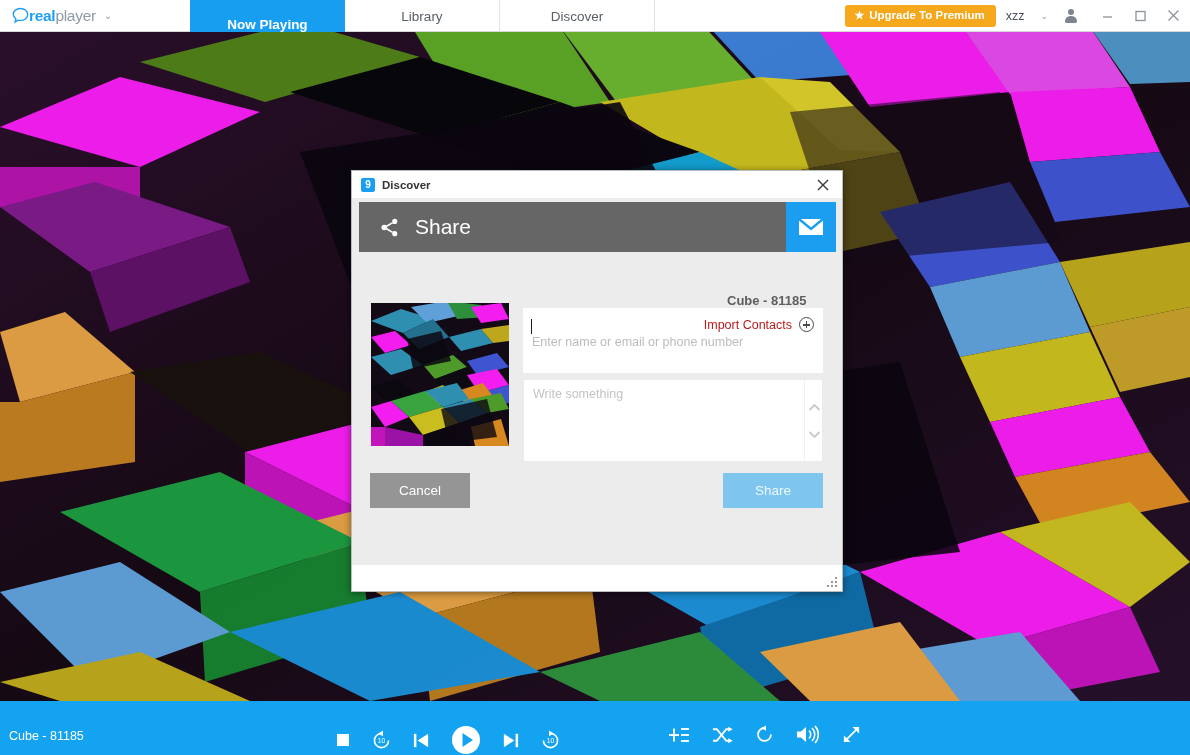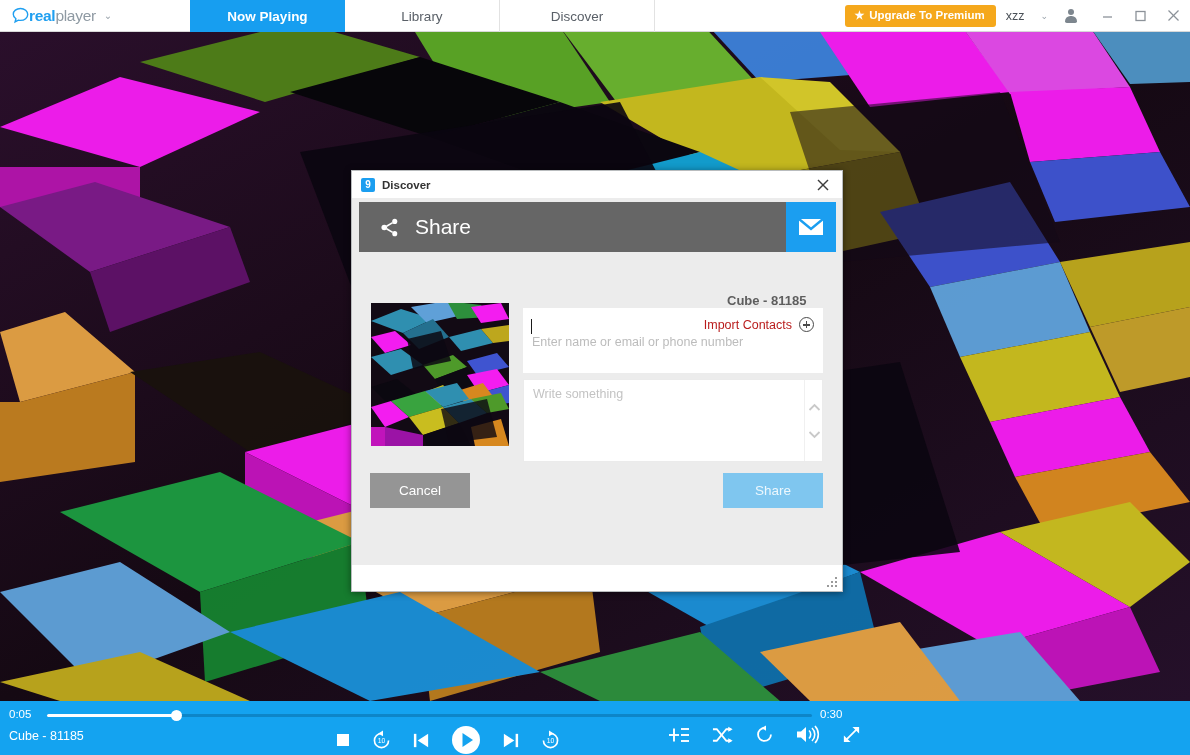--- a/index.html
+++ b/index.html
@@ -22,21 +22,21 @@
   .rp-logo .word{ font-size:15.5px; color:#1f9ff0; font-weight:700; letter-spacing:-.3px; }
   .rp-logo .word .lt{ color:#8f9aa3; font-weight:400; }
   .rp-caret{ color:#9aa3ab; font-size:10px; margin-left:4px; }
 
   .navtab{
     width:155px; display:flex; align-items:center; justify-content:center;
     font-size:13.5px; color:#5a6068; border-right:1px solid #e2e2e2; cursor:pointer;
     height:32px;
   }
   .navtab:first-of-type{ border-left:1px solid #e2e2e2; }
-  .navtab.active{ background:#179ef0; color:#fff; font-weight:bold; border-right:none; }
+  .navtab.active{ background:#179ef0; color:#fff; font-weight:bold; border-right:none;align-items:flex-end; }
 
   #topspacer{ flex:1; }
   #upgrade-top{
     align-self:center; background:#f5a81c; color:#fff; font-weight:bold; font-size:11.5px;
     border-radius:3px; padding:4px 11px 5px 9px; display:flex; align-items:center; gap:5px;
     cursor:pointer; margin-right:10px; white-space:nowrap;
   }
   #upgrade-top .star{ font-size:11px; }
   #account{ display:flex; align-items:center; gap:16px; margin-right:14px; cursor:pointer; }
   #account .uname{ font-size:12.5px; color:#4b5158; }
@@ -399,28 +399,20 @@
 
 <div id="btn-cancel" style="z-index:31">
   <span>Cancel</span>
 </div>
 <div id="btn-share" style="z-index:31">
   <span>Share</span>
 </div>
 
 <div id="bottom">
 
-  <div id="seekrow">
-    <span id="t-cur">0:05</span>
-    <div id="track">
-      <div id="track-fill"></div>
-      <div id="knob"></div>
-    </div>
-    <span id="t-tot">0:30</span>
-  </div>
 
   <div id="nowtitle">Cube - 81185</div>
 
   <div id="ctrl-center">
     <span class="cbtn">
       <svg width="16" height="16" viewBox="0 0 16 16">
           <rect x="2" y="2" width="12" height="12" fill="#fff"></rect>
         </svg>
     </span>
     <span class="cbtn">

